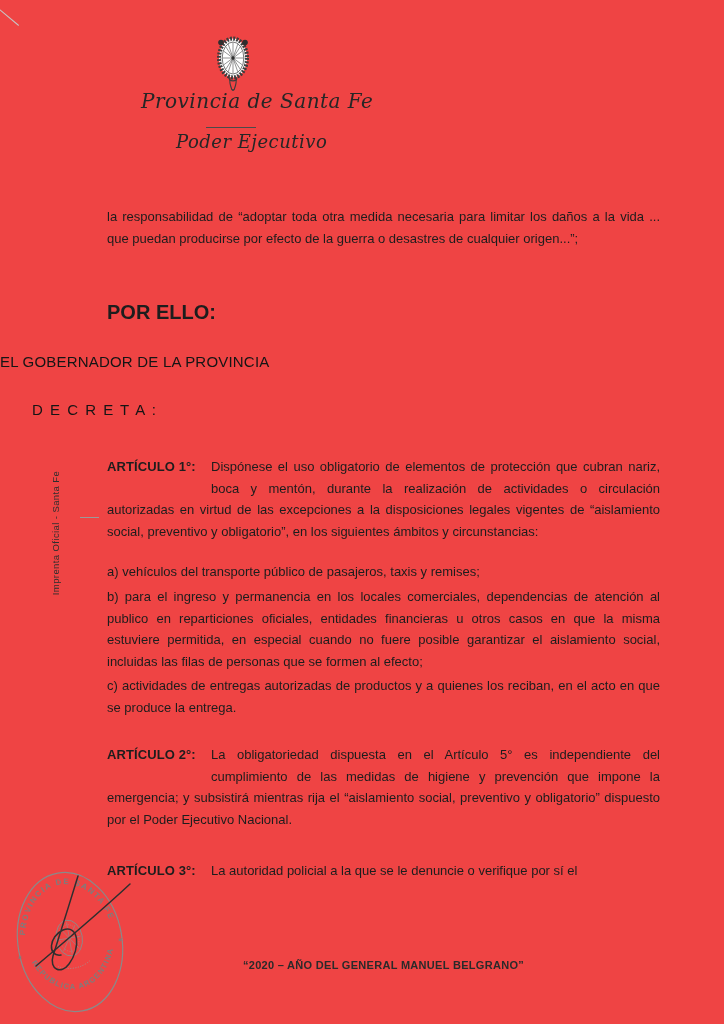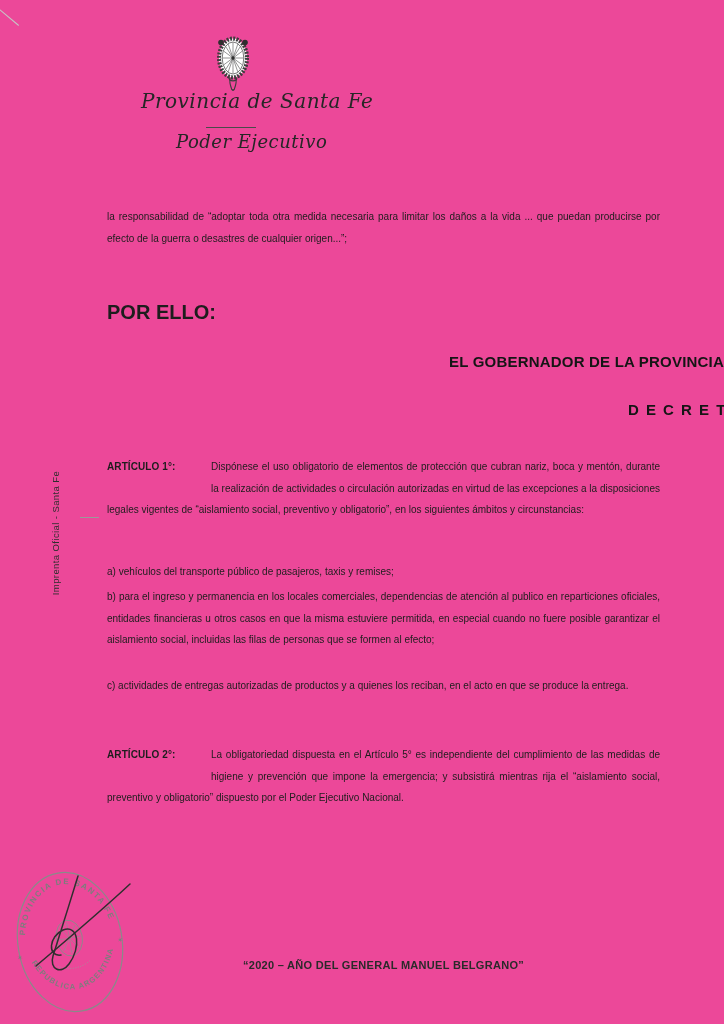--- a/index.html
+++ b/index.html
@@ -1,48 +1,48 @@
 <!DOCTYPE html>
 <html lang="es"><head>
 <meta charset="utf-8">
 <style>
   html,body{margin:0;padding:0;background:#fff;}
   .page{
     position:relative;
     width:724px;height:1024px;
-    background:#ec4899;
+    background:#ef4444;
     font-family:"Liberation Sans",sans-serif;
     color:#1d1d1d;
     overflow:hidden;
   }
   
   .emblem{position:absolute;left:214px;top:34px;width:38px;height:58px;}
   .script-title{
     position:absolute;left:141px;top:89px;
     font-family:"DejaVu Serif",serif;font-style:italic;
     font-size:20px;letter-spacing:.5px;color:#262626;white-space:nowrap;
   }
   .script-sub{
     position:absolute;left:176px;top:131px;
     font-family:"DejaVu Serif",serif;font-style:italic;
     font-size:18px;letter-spacing:.5px;color:#262626;white-space:nowrap;
   }
   .hdr-divider{position:absolute;left:206px;top:127px;width:50px;border-top:1.4px solid #4a4a4a;}
   
   .blk{
     position:absolute;left:107px;width:553px;
-    font-size:10px;line-height:21.5px;text-align:justify;
+    font-size:13px;line-height:21.5px;text-align:justify;
     color:#1d1d1d;
   }
   .blk p{margin:0;}
   .b-intro{top:206px;}
   .b-porello{top:302px;font-weight:700;font-size:20px;text-align:left;}
   .h-center{
-    position:absolute;left:0;width:724px;text-align:right;
-    font-weight:700;font-size:15px;color:#151515;
+    position:absolute;left:0;width:724px;text-align:left;
+    font-weight:400;font-size:15px;color:#151515;
   }
   .h-gov{top:353px;letter-spacing:.2px;}
   .h-dec{top:401px;letter-spacing:1.5px;margin-left:32px;}
   .b-art1{top:456px;}
   .b-ita{top:561px;}
   .b-itb{top:586px;}
   .b-itc{top:675px;}
   .b-art2{top:744px;}
   .b-art3{top:860px;white-space:nowrap;text-align:left;}
   .art-label{
@@ -141,20 +141,25 @@
     <p>c) actividades de entregas autorizadas de productos y a quienes los reciban, en el acto en que se produce la entrega.</p>
   </div>
 
   <div class="blk b-art2">
     <p>
       <span class="art-label">ARTÍCULO 2°:</span>
       <span>La obligatoriedad dispuesta en el Artículo 5° es independiente del cumplimiento de las medidas de higiene y prevención que impone la emergencia; y subsistirá mientras rija el “aislamiento social, preventivo y obligatorio” dispuesto por el Poder Ejecutivo Nacional.</span>
     </p>
   </div>
 
+  <div class="blk b-art3">
+    <p>
+      <span class="art-label-inline">ARTÍCULO 3°:</span><span>La autoridad policial a la que se le denuncie o verifique por sí el</span>
+    </p>
+  </div>
 
   <svg class="stamp" viewBox="0 0 132 168" aria-hidden="true">
     <defs>
       <path id="sealTop" d="M 24 112 A 45 62 0 1 1 108 112"></path>
       <path id="sealBot" d="M 22 92 A 47 64 0 0 0 110 92"></path>
     </defs>
     <g transform="rotate(-10 66 86)">
       <ellipse cx="66" cy="86" rx="52" ry="70" fill="none" stroke="#8a8a8a" stroke-width="1.2"></ellipse>
       <text class="seal-ring-text">
         <textPath href="#sealTop" startOffset="50%" text-anchor="middle">PROVINCIA DE SANTA FE</textPath>

